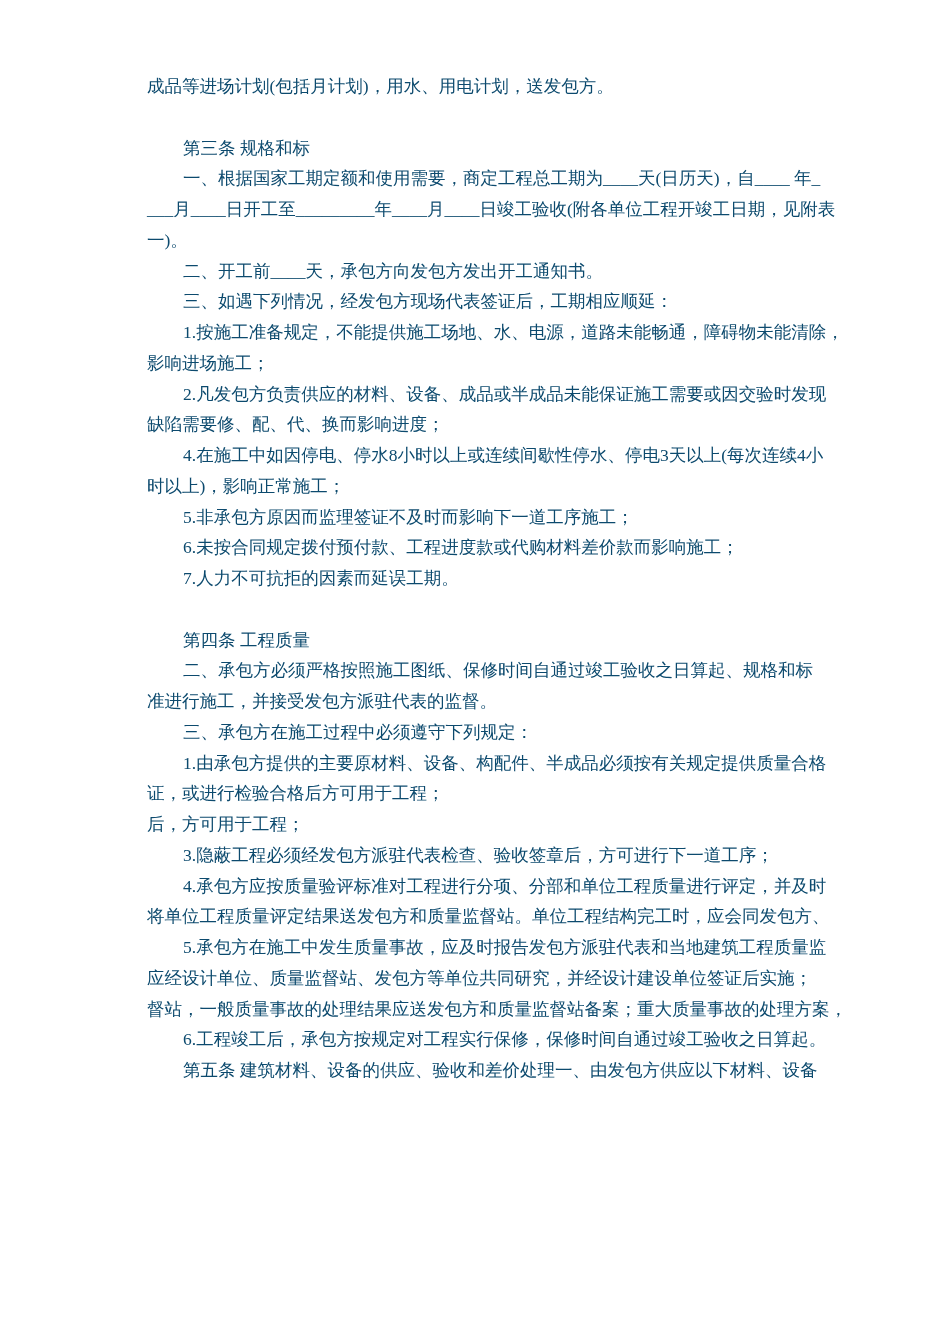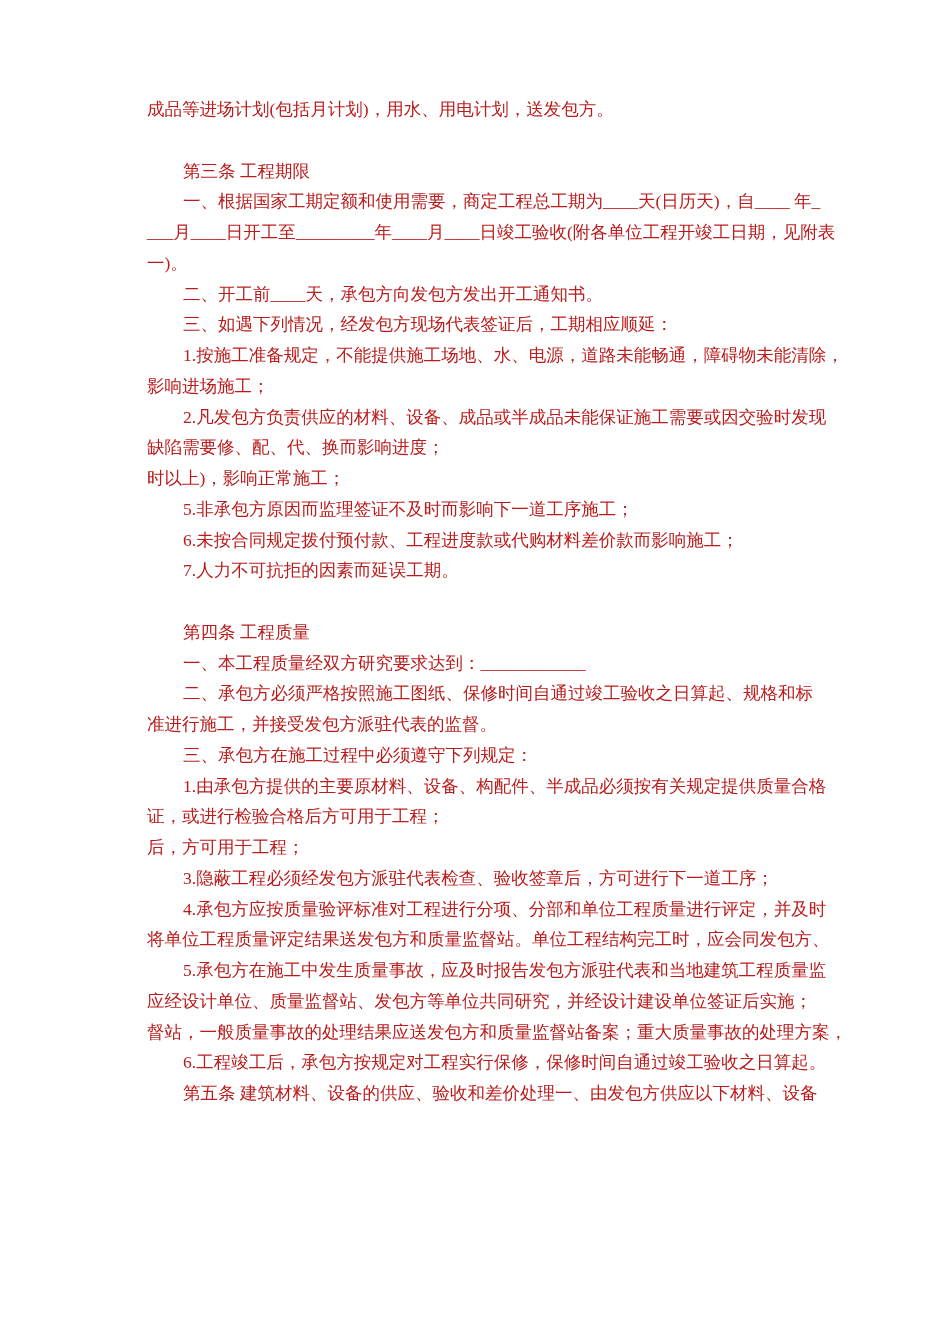--- a/index.html
+++ b/index.html
@@ -11,23 +11,23 @@
   .page {
     position: relative;
     width: 950px;
     height: 1344px;
     background: #ffffff;
     overflow: hidden;
   }
   .content {
     position: absolute;
     left: 147px;
-    top: 94px;
+    top: 71px;
     width: 740px;
-    color: #b91c1c;
+    color: #0c4a6e;
   }
   .ln {
     font-size: 17.5px;
     line-height: 30.75px;
     height: 30.75px;
     white-space: nowrap;
     letter-spacing: 0px;
   }
   .ind { padding-left: 36px; }
   .blank { height: 30.75px; }
@@ -35,39 +35,39 @@
 </head>
 <body>
 
 <div class="page">
   <div class="content">
 
     <div class="ln">成品等进场计划(包括月计划)，用水、用电计划，送发包方。</div>
 
     <div class="ln blank"></div>
 
-    <div class="ln ind">第三条 工程期限</div>
+    <div class="ln ind">第三条 规格和标</div>
     <div class="ln ind">一、根据国家工期定额和使用需要，商定工程总工期为____天(日历天)，自____ 年_</div>
     <div class="ln">___月____日开工至_________年____月____日竣工验收(附各单位工程开竣工日期，见附表</div>
     <div class="ln">一)。</div>
     <div class="ln ind">二、开工前____天，承包方向发包方发出开工通知书。</div>
     <div class="ln ind">三、如遇下列情况，经发包方现场代表签证后，工期相应顺延：</div>
     <div class="ln ind">1.按施工准备规定，不能提供施工场地、水、电源，道路未能畅通，障碍物未能清除，</div>
     <div class="ln">影响进场施工；</div>
     <div class="ln ind">2.凡发包方负责供应的材料、设备、成品或半成品未能保证施工需要或因交验时发现</div>
     <div class="ln">缺陷需要修、配、代、换而影响进度；</div>
+    <div class="ln ind">4.在施工中如因停电、停水8小时以上或连续间歇性停水、停电3天以上(每次连续4小</div>
     <div class="ln">时以上)，影响正常施工；</div>
     <div class="ln ind">5.非承包方原因而监理签证不及时而影响下一道工序施工；</div>
     <div class="ln ind">6.未按合同规定拨付预付款、工程进度款或代购材料差价款而影响施工；</div>
     <div class="ln ind">7.人力不可抗拒的因素而延误工期。</div>
 
     <div class="ln blank"></div>
 
     <div class="ln ind">第四条 工程质量</div>
-    <div class="ln ind">一、本工程质量经双方研究要求达到：____________</div>
     <div class="ln ind">二、承包方必须严格按照施工图纸、保修时间自通过竣工验收之日算起、规格和标</div>
     <div class="ln">准进行施工，并接受发包方派驻代表的监督。</div>
     <div class="ln ind">三、承包方在施工过程中必须遵守下列规定：</div>
     <div class="ln ind">1.由承包方提供的主要原材料、设备、构配件、半成品必须按有关规定提供质量合格</div>
     <div class="ln">证，或进行检验合格后方可用于工程；</div>
     <div class="ln">后，方可用于工程；</div>
     <div class="ln ind">3.隐蔽工程必须经发包方派驻代表检查、验收签章后，方可进行下一道工序；</div>
     <div class="ln ind">4.承包方应按质量验评标准对工程进行分项、分部和单位工程质量进行评定，并及时</div>
     <div class="ln">将单位工程质量评定结果送发包方和质量监督站。单位工程结构完工时，应会同发包方、</div>
     <div class="ln ind">5.承包方在施工中发生质量事故，应及时报告发包方派驻代表和当地建筑工程质量监</div>

